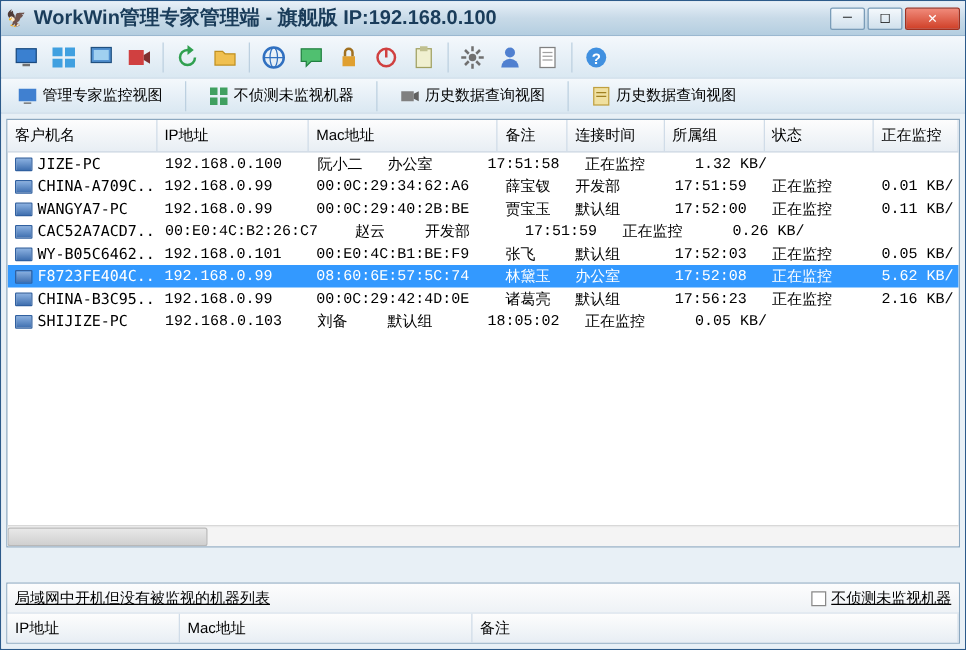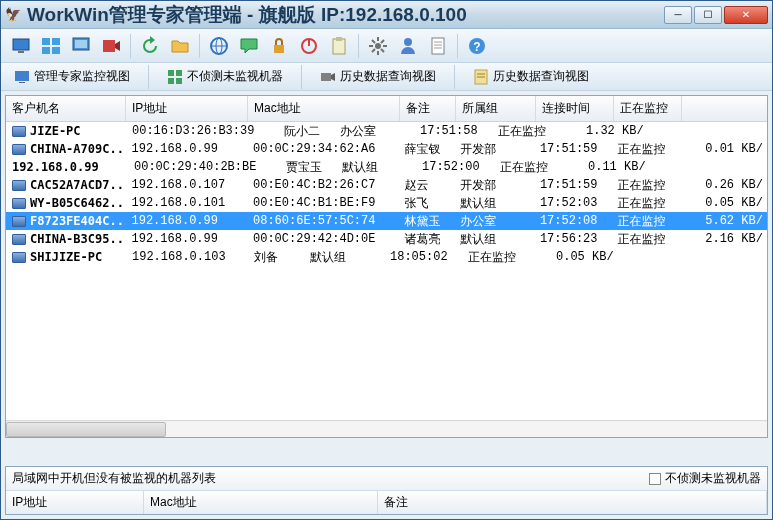--- a/index.html
+++ b/index.html
@@ -1,46 +1,46 @@
 <!DOCTYPE html>
 <html><head>
 <meta charset="utf-8">
 <style>
 *{box-sizing:border-box;margin:0;padding:0;font-family:"Microsoft YaHei",SimSun,sans-serif;font-size:12px;}
 body{background:#d4e4f0;width:773px;height:520px;overflow:hidden;}
 .window{width:773px;height:520px;border:1px solid #2c5a8a;background:#fff;display:flex;flex-direction:column;}
 .titlebar{height:28px;background:linear-gradient(180deg,#e8f0f8 0%,#c8dae8 50%,#b4cee0 100%);display:flex;align-items:center;padding:0 4px;border-bottom:1px solid #9bb8d0;}
 .titlebar .app-icon{width:16px;height:16px;margin-right:6px;font-size:13px;}
-.titlebar .title{flex:1;color:#1a3c5a;font-weight:bold;font-size:19px;}
+.titlebar .title{flex:1;color:#1a3c5a;font-weight:bold;font-size:16px;}
 .win-btns{display:flex;gap:2px;}
 .win-btn{width:28px;height:18px;border:1px solid #7a9cb8;background:linear-gradient(180deg,#f4f8fc,#d0e0ec);border-radius:2px;display:flex;align-items:center;justify-content:center;font-size:10px;cursor:pointer;}
 .win-btn.close{background:linear-gradient(180deg,#f08a7a,#d04028);color:#fff;border-color:#a03020;width:44px;}
 .toolbar1{height:34px;background:linear-gradient(180deg,#f4f8fc,#dae8f2);border-bottom:1px solid #c0d4e4;display:flex;align-items:center;padding:0 6px;gap:2px;}
 .tb-icon{width:28px;height:26px;display:flex;align-items:center;justify-content:center;border:1px solid transparent;border-radius:3px;cursor:pointer;}
 .tb-icon svg{width:20px;height:20px;}
 .tb-sep{width:1px;height:24px;background:#bcd0e0;margin:0 3px;}
 .toolbar2{height:28px;background:linear-gradient(180deg,#f4f8fc,#dae8f2);border-bottom:1px solid #c0d4e4;display:flex;align-items:center;padding:0 6px;gap:8px;}
 .tab-btn{display:flex;align-items:center;gap:4px;padding:2px 6px;cursor:pointer;border:1px solid transparent;border-radius:3px;}
 .tab-btn svg{width:16px;height:16px;}
 .content{flex:1;display:flex;flex-direction:column;padding:4px;background:#e8f0f6;overflow:hidden;gap:24px;}
 .table-wrap{flex:1;border:1px solid #8ca8c0;background:#fff;overflow:hidden;display:flex;flex-direction:column;}
 .thead{display:flex;background:linear-gradient(180deg,#fdfdfd,#e8eef4);border-bottom:1px solid #c8d4e0;}
 .th{padding:4px 6px;border-right:1px solid #d0dce8;font-weight:normal;white-space:nowrap;overflow:hidden;}
 .tbody{flex:1;overflow:auto;}
 .tr{display:flex;height:18px;align-items:center;}
 .tr.sel{background:#3399ff;color:#fff;}
 .td{padding:1px 6px;white-space:nowrap;overflow:hidden;font-family:"Courier New",monospace,SimSun;font-size:12px;}
-.td:first-child{font-family:SimSun,monospace;font-weight:bold;}
+.td:first-child{font-family:SimSun,monospace;}
 .mon-icon{display:inline-block;width:14px;height:11px;border:1px solid #3060a0;background:linear-gradient(180deg,#8ab0e0,#4070b0);margin-right:4px;vertical-align:middle;border-radius:1px;}
 .c0{width:120px}.c1{width:122px}.c2{width:152px}.c3{width:56px}.c4{width:80px}.c5{width:78px}.c6{width:88px}.c7{width:68px}
 .scrollbar{height:17px;background:#f0f0f0;border-top:1px solid #d8d8d8;display:flex;align-items:center;}
 .sb-track{flex:1;height:15px;background:#f4f4f4;position:relative;}
 .sb-thumb{position:absolute;left:0;width:160px;height:15px;background:linear-gradient(180deg,#e8e8e8,#d0d0d0);border:1px solid #b8b8b8;border-radius:2px;}
 .bottom-panel{border:1px solid #8ca8c0;background:#fff;margin-top:4px;}
-.bp-head{display:flex;align-items:flex-end;padding:3px 6px;border-bottom:1px solid #d0dce8;background:linear-gradient(180deg,#fdfdfd,#eef2f6);}
+.bp-head{display:flex;align-items:flex-end;padding:3px 6px;border-bottom:1px solid #d0dce8;background:linear-gradient(180deg,#fdfdfd,#eef2f6);text-decoration:underline;}
 .bp-head .lbl{flex:1;}
 .chk{display:flex;align-items:center;gap:4px;}
 .chk-box{width:12px;height:12px;border:1px solid #888;background:#fff;}
 .bp-cols{display:flex;background:linear-gradient(180deg,#fdfdfd,#e8eef4);}
 .bp-th{padding:3px 6px;border-right:1px solid #d0dce8;}
 .bp-th.c0{width:138px}.bp-th.c1{width:234px}.bp-th.c2{flex:1}
 </style>
 </head>
 <body>
 
@@ -191,56 +191,57 @@
     </div>
   </div>
 
   <div class="content">
     <div class="table-wrap">
       <div class="thead">
         <div class="th c0">客户机名</div>
         <div class="th c1">IP地址</div>
         <div class="th c2">Mac地址</div>
         <div class="th c3">备注</div>
+        <div class="th c5">连接时间</div>
         <div class="th c4">所属组</div>
-        <div class="th c5">连接时间</div>
+        <div class="th c6">状态</div>
         <div class="th c7">正在监控</div>
       </div>
       <div class="tbody" id="tbody">
           <div class="tr">
             <div class="td c0"><span class="mon-icon"></span>JIZE-PC</div>
-            <div class="td c2">00:16:D3:26:B3:39</div>
+            <div class="td c1">192.168.0.100</div>
             <div class="td c3">阮小二</div>
             <div class="td c4">办公室</div>
             <div class="td c5">17:51:58</div>
             <div class="td c6">正在监控</div>
             <div class="td c7">1.32 KB/</div>
           </div>
           <div class="tr">
             <div class="td c0"><span class="mon-icon"></span>CHINA-A709C...</div>
             <div class="td c1">192.168.0.99</div>
             <div class="td c2">00:0C:29:34:62:A6</div>
             <div class="td c3">薛宝钗</div>
             <div class="td c4">开发部</div>
             <div class="td c5">17:51:59</div>
             <div class="td c6">正在监控</div>
             <div class="td c7">0.01 KB/</div>
           </div>
           <div class="tr">
+            <div class="td c0"><span class="mon-icon"></span>WANGYA7-PC</div>
             <div class="td c1">192.168.0.99</div>
             <div class="td c2">00:0C:29:40:2B:BE</div>
             <div class="td c3">贾宝玉</div>
             <div class="td c4">默认组</div>
             <div class="td c5">17:52:00</div>
             <div class="td c6">正在监控</div>
             <div class="td c7">0.11 KB/</div>
           </div>
           <div class="tr">
             <div class="td c0"><span class="mon-icon"></span>CAC52A7ACD7...</div>
-            <div class="td c1">192.168.0.107</div>
             <div class="td c2">00:E0:4C:B2:26:C7</div>
             <div class="td c3">赵云</div>
             <div class="td c4">开发部</div>
             <div class="td c5">17:51:59</div>
             <div class="td c6">正在监控</div>
             <div class="td c7">0.26 KB/</div>
           </div>
           <div class="tr">
             <div class="td c0"><span class="mon-icon"></span>WY-B05C6462...</div>
             <div class="td c1">192.168.0.101</div>

